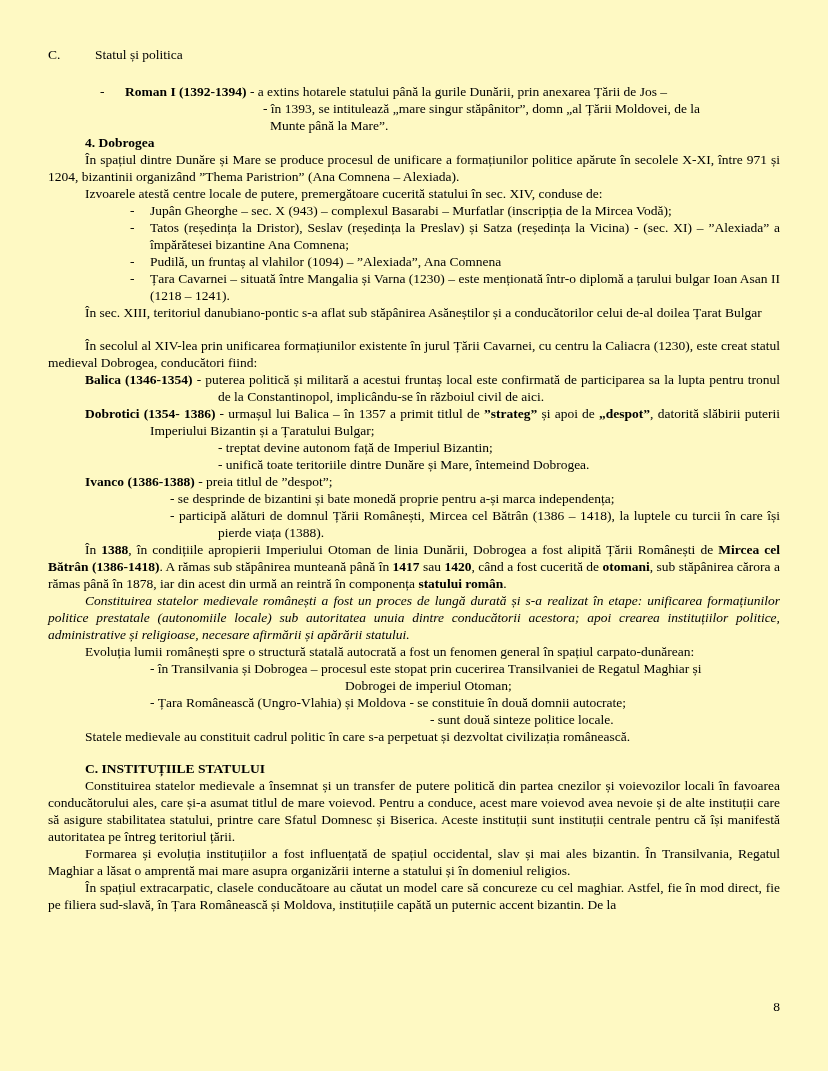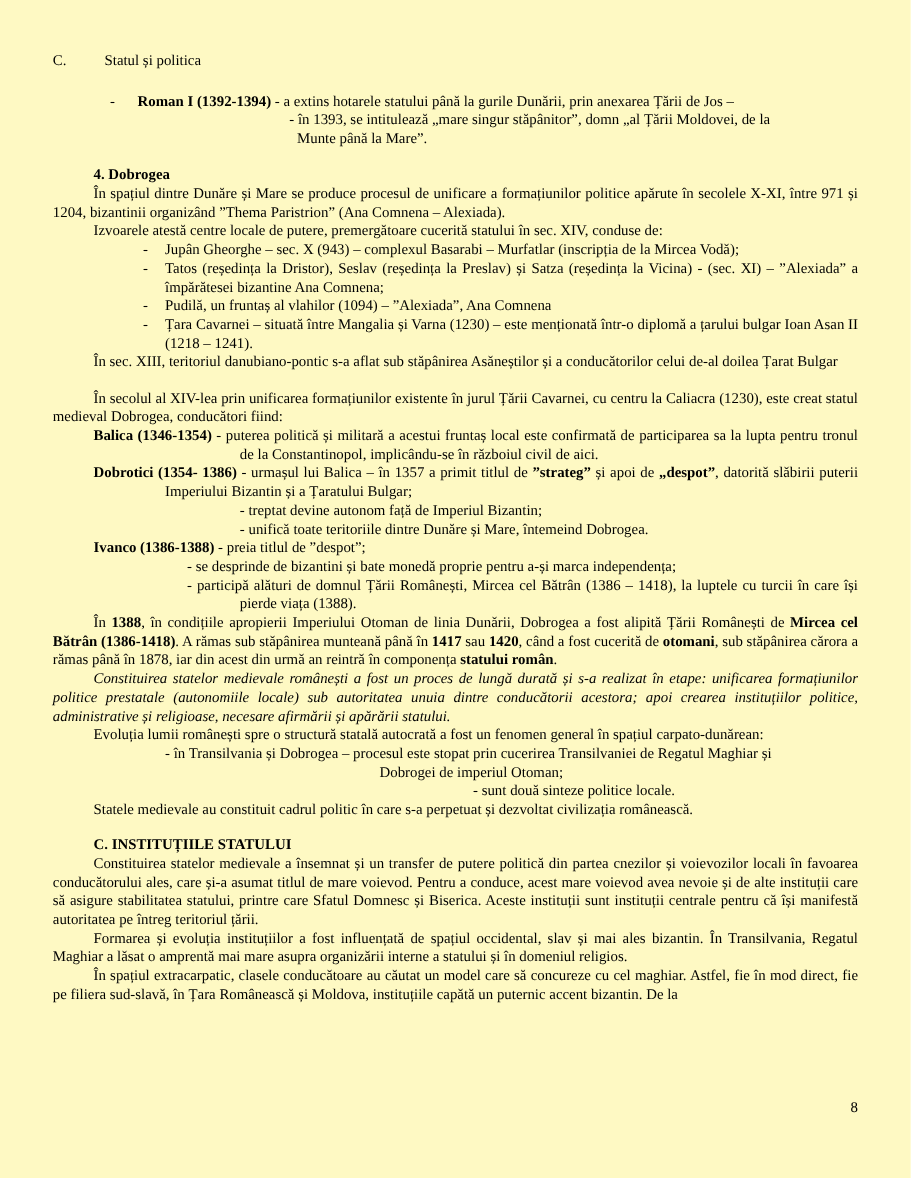--- a/index.html
+++ b/index.html
@@ -32,41 +32,42 @@
 </style>
 </head>
 <body>
 
 <div class="page">
   <div class="content">
       <div class="block"><span class="fixed" style="width: 47px;">C.</span><span>Statul și politica</span></div>
       <div class="block" style="margin-left: 147px; margin-top: 20px; text-indent: -95px;"><span class="fixed" style="width: 25px;">-</span><span class="bold">Roman I (1392-1394)</span><span> - a extins hotarele statului până la gurile Dunării, prin anexarea Țării de Jos –</span></div>
       <div class="block" style="margin-left: 215px;"><span>- în 1393, se intitulează „mare singur stăpânitor”, domn „al Țării Moldovei, de la</span></div>
       <div class="block" style="margin-left: 222px;"><span>Munte până la Mare”.</span></div>
-      <div class="block" style="margin-left: 37px; margin-top: 16px;"><span class="bold">4. Dobrogea</span></div>
+      <div class="block" style="margin-left: 37px; "><span class="bold">4. Dobrogea</span></div>
       <div class="block" style="text-indent: 37px;"><span>În spațiul dintre Dunăre și Mare se produce procesul de unificare a formațiunilor politice apărute în secolele X-XI, între 971 și 1204, bizantinii organizând ”Thema Paristrion” (Ana Comnena – Alexiada).</span></div>
       <div class="block" style="text-indent: 37px;"><span>Izvoarele atestă centre locale de putere, premergătoare cucerită statului în sec. XIV, conduse de:</span></div>
       <div class="block" style="margin-left: 102px; text-indent: -20px;"><span class="fixed" style="width: 20px;">-</span><span>Jupân Gheorghe – sec. X (943) – complexul Basarabi – Murfatlar (inscripția de la Mircea Vodă);</span></div>
       <div class="block" style="margin-left: 102px; text-indent: -20px;"><span class="fixed" style="width: 20px;">-</span><span>Tatos (reședința la Dristor), Seslav (reședința la Preslav) și Satza (reședința la Vicina) - (sec. XI) – ”Alexiada” a împărătesei bizantine Ana Comnena;</span></div>
       <div class="block" style="margin-left: 102px; text-indent: -20px;"><span class="fixed" style="width: 20px;">-</span><span>Pudilă, un fruntaș al vlahilor (1094) – ”Alexiada”, Ana Comnena</span></div>
       <div class="block" style="margin-left: 102px; text-indent: -20px;"><span class="fixed" style="width: 20px;">-</span><span>Țara Cavarnei – situată între Mangalia și Varna (1230) – este menționată într-o diplomă a țarului bulgar Ioan Asan II (1218 – 1241).</span></div>
       <div class="block" style="text-indent: 37px;"><span>În sec. XIII, teritoriul danubiano-pontic s-a aflat sub stăpânirea Asăneștilor și a conducătorilor celui de-al doilea Țarat Bulgar</span></div>
       <div class="block" style="text-indent: 37px; margin-top: 16px;"><span>În secolul al XIV-lea prin unificarea formațiunilor existente în jurul Țării Cavarnei, cu centru la Caliacra (1230), este creat statul medieval Dobrogea, conducători fiind:</span></div>
       <div class="block" style="margin-left: 170px; text-indent: -133px;"><span class="bold">Balica (1346-1354)</span><span> - puterea politică și militară a acestui fruntaș local este confirmată de participarea sa la lupta pentru tronul de la Constantinopol, implicându-se în războiul civil de aici.</span></div>
       <div class="block" style="margin-left: 102px; text-indent: -65px;"><span class="bold">Dobrotici (1354- 1386)</span><span> - urmașul lui Balica – în 1357 a primit titlul de </span><span class="bold">”strateg”</span><span> și apoi de </span><span class="bold">„despot”</span><span>, datorită slăbirii puterii Imperiului Bizantin și a Țaratului Bulgar;</span></div>
       <div class="block" style="margin-left: 170px;"><span>- treptat devine autonom față de Imperiul Bizantin;</span></div>
       <div class="block" style="margin-left: 170px;"><span>- unifică toate teritoriile dintre Dunăre și Mare, întemeind Dobrogea.</span></div>
       <div class="block" style="margin-left: 37px;"><span class="bold">Ivanco (1386-1388)</span><span> - preia titlul de ”despot”;</span></div>
       <div class="block" style="margin-left: 122px;"><span>- se desprinde de bizantini și bate monedă proprie pentru a-și marca independența;</span></div>
       <div class="block" style="margin-left: 170px; text-indent: -48px;"><span>- participă alături de domnul Țării Românești, Mircea cel Bătrân (1386 – 1418), la luptele cu turcii în care își pierde viața (1388).</span></div>
       <div class="block" style="text-indent: 37px;"><span>În </span><span class="bold">1388</span><span>, în condițiile apropierii Imperiului Otoman de linia Dunării, Dobrogea a fost alipită Țării Românești de </span><span class="bold">Mircea cel Bătrân (1386-1418)</span><span>. A rămas sub stăpânirea munteană până în </span><span class="bold">1417</span><span> sau </span><span class="bold">1420</span><span>, când a fost cucerită de </span><span class="bold">otomani</span><span>, sub stăpânirea cărora a rămas până în 1878,  iar din acest din urmă an reintră în componența </span><span class="bold">statului român</span><span>.</span></div>
       <div class="block" style="text-indent: 37px; font-style: italic;"><span>Constituirea statelor medievale românești a fost un proces de lungă durată și s-a realizat în etape: unificarea formațiunilor politice prestatale (autonomiile locale) sub autoritatea unuia dintre conducătorii acestora; apoi crearea instituțiilor politice, administrative și religioase, necesare afirmării și apărării statului.</span></div>
       <div class="block" style="text-indent: 37px;"><span>Evoluția lumii românești spre o structură statală autocrată a fost un fenomen general în spațiul carpato-dunărean:</span></div>
       <div class="block" style="margin-left: 102px;"><span>- în Transilvania și Dobrogea – procesul este stopat prin cucerirea Transilvaniei de Regatul Maghiar și</span></div>
       <div class="block" style="margin-left: 297px;"><span>Dobrogei de imperiul Otoman;</span></div>
+      <div class="block" style="margin-left: 102px;"><span>- Țara Românească (Ungro-Vlahia) și Moldova - se constituie în două domnii autocrate;</span></div>
       <div class="block" style="margin-left: 382px;"><span>- sunt două sinteze politice locale.</span></div>
       <div class="block" style="text-indent: 37px;"><span>Statele medievale au constituit cadrul politic în care s-a perpetuat și dezvoltat civilizația românească.</span></div>
       <div class="block" style="margin-left: 37px; margin-top: 15px;"><span class="bold">C. INSTITUȚIILE STATULUI</span></div>
       <div class="block" style="text-indent: 37px;"><span>Constituirea statelor medievale a însemnat și un transfer de putere politică din partea cnezilor și voievozilor locali în favoarea conducătorului ales, care și-a asumat titlul de mare voievod. Pentru a conduce, acest mare voievod avea nevoie și de alte instituții care să asigure stabilitatea statului, printre care Sfatul Domnesc și Biserica. Aceste instituții sunt instituții centrale pentru că își manifestă autoritatea pe întreg teritoriul țării.</span></div>
       <div class="block" style="text-indent: 37px;"><span>Formarea și evoluția instituțiilor a fost influențată de spațiul occidental, slav și mai ales bizantin. În Transilvania, Regatul Maghiar a lăsat o amprentă mai mare asupra organizării interne a statului și în domeniul religios.</span></div>
       <div class="block" style="text-indent: 37px;"><span>În spațiul extracarpatic, clasele conducătoare au căutat un model care să concureze cu cel maghiar. Astfel, fie în mod direct, fie pe filiera sud-slavă, în Țara Românească și Moldova, instituțiile capătă un puternic accent bizantin. De la</span></div>
     </div>
   <div class="page-number">8</div>
 </div>
 

